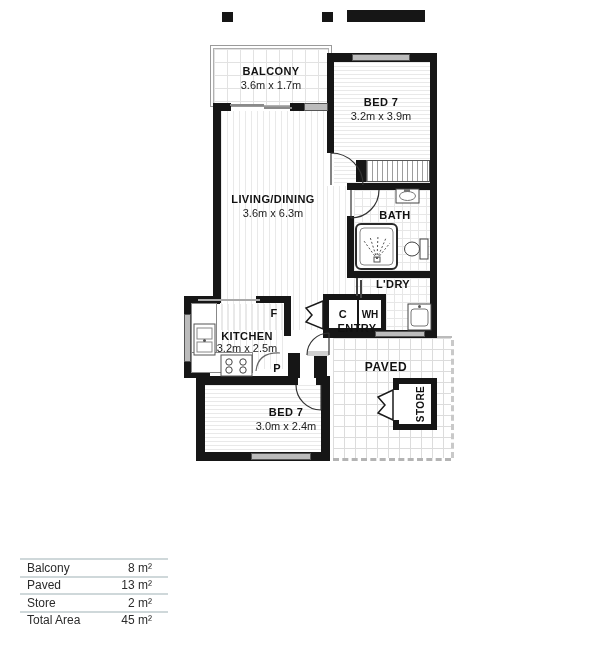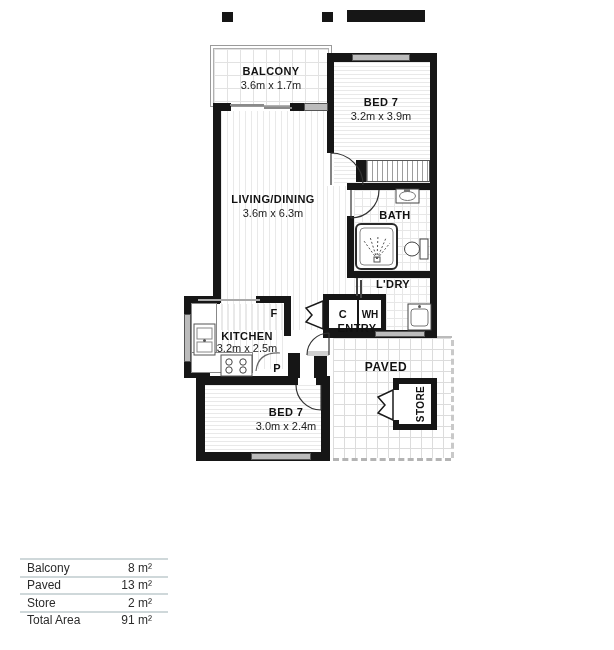--- a/index.html
+++ b/index.html
@@ -211,17 +211,17 @@
     <div class="arow">
       <span>Paved</span>
       <span class="val">13 m²</span>
     </div>
     <div class="arow">
       <span>Store</span>
       <span class="val">2 m²</span>
     </div>
     <div class="arow">
       <span>Total Area</span>
-      <span class="val">91 m²</span>
+      <span class="val">45 m²</span>
     </div>
   </div>
 
 </div>
 
 </body></html>

